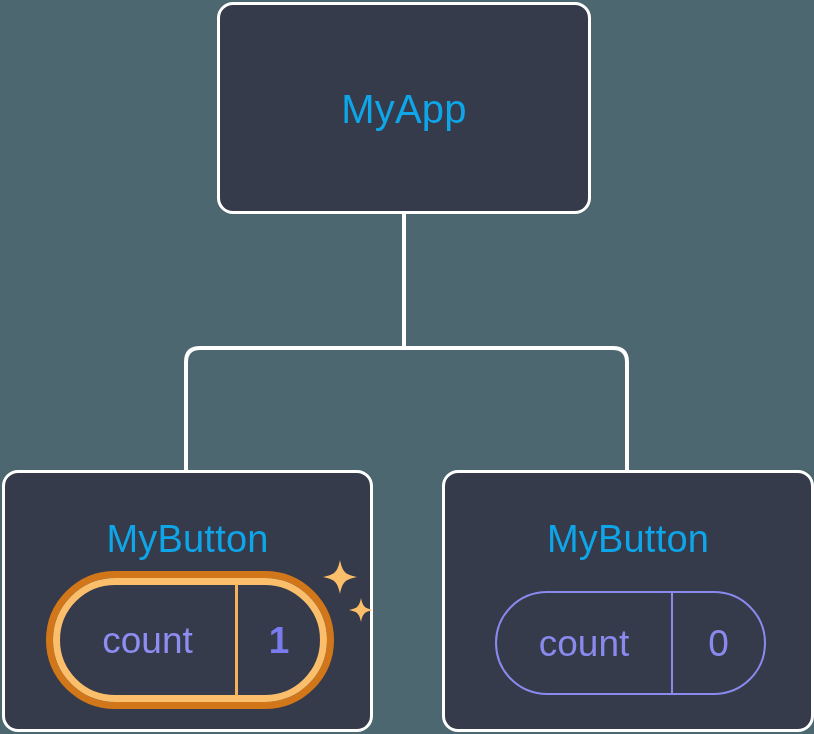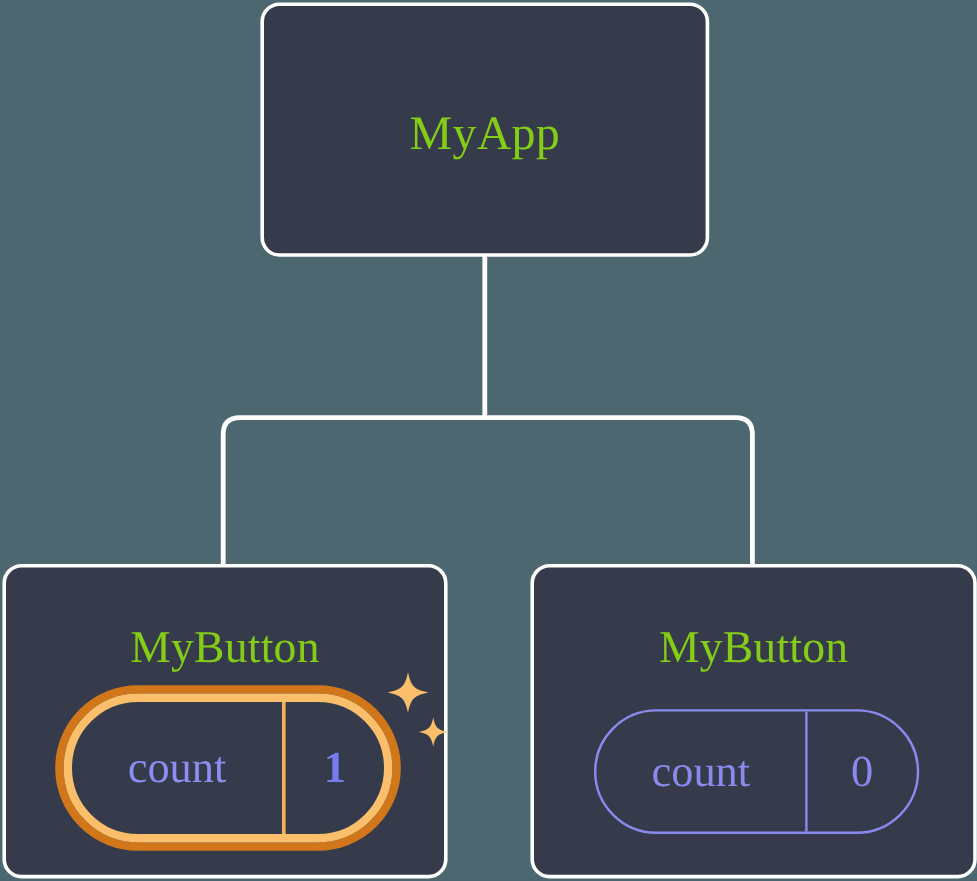--- a/index.html
+++ b/index.html
@@ -57,25 +57,24 @@
     top: 470px;
     width: 372px;
     height: 262px;
   }
 
   .card-title {
     position: absolute;
     left: 0;
     right: 0;
     text-align: center;
-    color: #84cc16;
+    color: #0ea5e9;
     font-weight: 400;
     letter-spacing: 0.2px;
     white-space: nowrap;
-    font-family: Liberation Serif, serif;
   }
 
   .card-root .card-title {
     top: 82px;
     font-size: 40px;
   }
 
   .card-child-left .card-title {
     top: 45px;
     font-size: 38px;
@@ -86,21 +85,20 @@
     font-size: 38px;
   }
 
   
   .pill {
     position: absolute;
     box-sizing: border-box;
     display: flex;
     align-items: stretch;
     background: transparent;
-    font-family: Liberation Serif, serif;
   }
 
   
   .pill-plain {
     left: 50px;
     top: 118px;
     width: 271px;
     height: 104px;
     border: 2px solid #8a8aee;
     border-radius: 52px;

